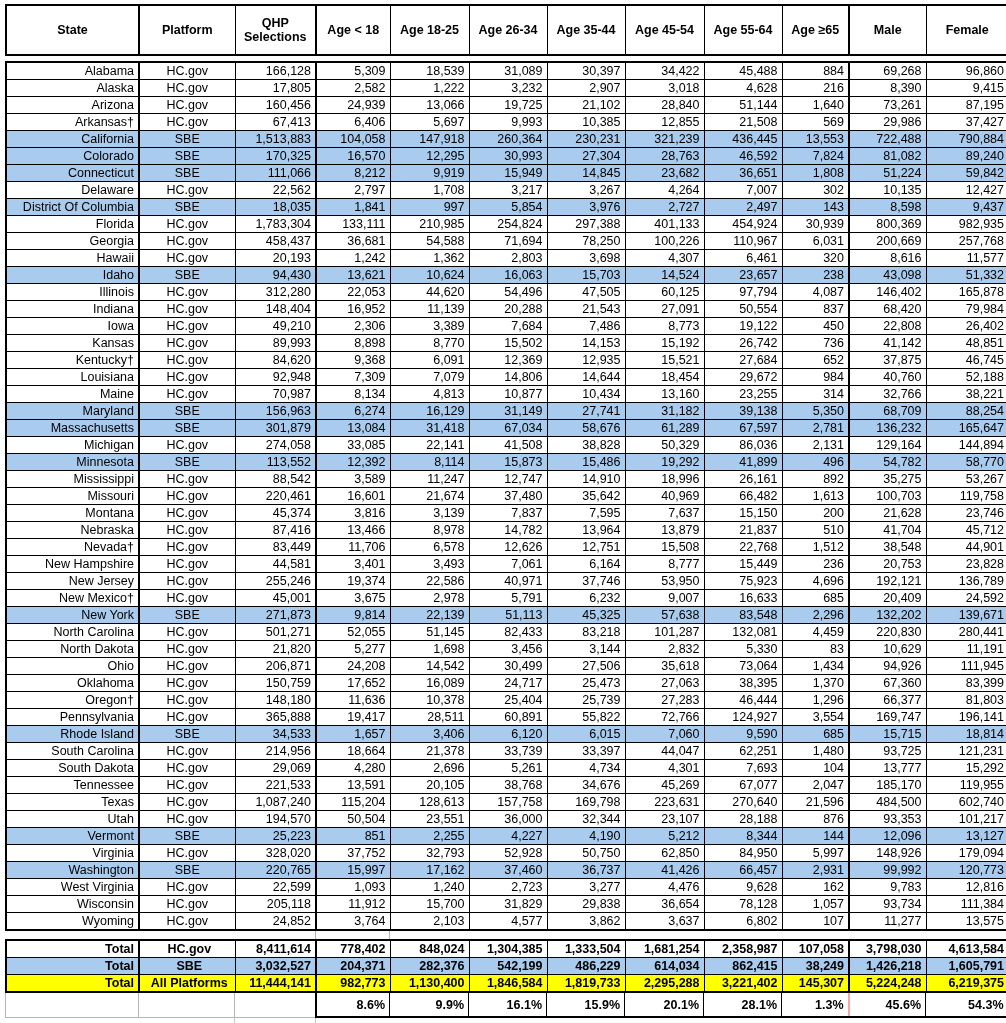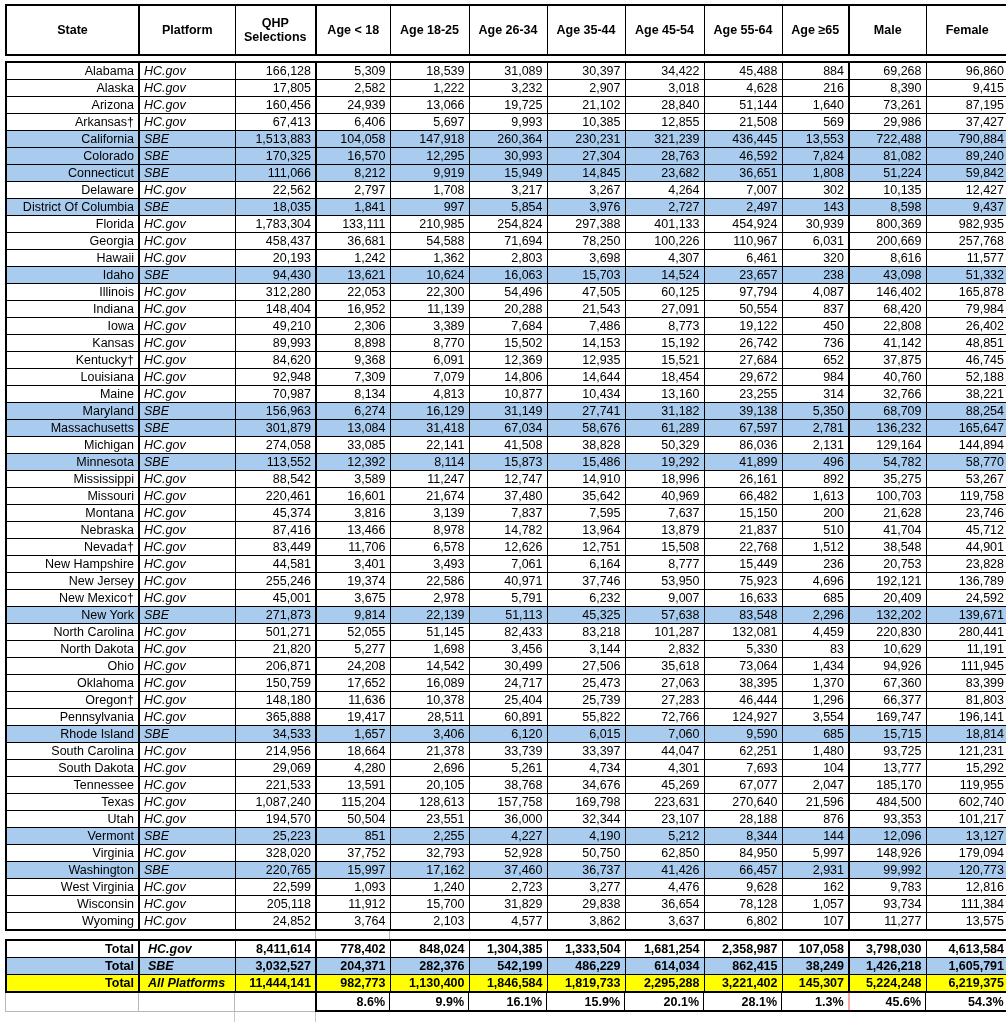--- a/index.html
+++ b/index.html
@@ -22,36 +22,36 @@
 
   
   .sep{border-right:2px solid #000 !important;}
 
   .gap{height:5px;}
 
   
   .data-tbl{border:2px solid #000;}
   .data-tbl td{border:1px solid #000;height:16.2px;line-height:16px;}
   .col-state{text-align:right;}
-  .col-platform{font-style:italic;}
+  .col-platform{text-align:center;}
   .num{text-align:right;}
   tr.hl td{background:var(--hl,#A9CBEE);}
 
   
   .spacer{height:8px;position:relative;}
   .spacer .vline{position:absolute;top:0;bottom:0;width:1px;background:#b7b7b7;}
 
   
   .totals-tbl{border:2px solid #000;}
   .totals-tbl td{border:1px solid #000;height:16.6px;line-height:16px;font-weight:bold;padding-left:8px;}
   tr.total-sbe td{background:var(--hl,#A9CBEE);}
   tr.total-all td{background:var(--yl,#FFFF00);}
 
   
-  .percent-tbl td{height:18px;line-height:16px;}
+  .percent-tbl td{height:24px;line-height:16px;}
   .percent-tbl td.ghost{border:1px solid #b7b7b7;border-top:0;}
   .percent-tbl td.pct{
     border:1px solid #000;border-top:0;border-bottom:2px solid #000;
     font-weight:bold;text-align:right;
   }
   .percent-tbl td.pgl{border-left:2px solid #000;}
   .percent-tbl td.pgr{border-right:2px solid #fca5a5;}
 
   .tail{height:10px;position:relative;}
   .tail .vline{position:absolute;top:0;bottom:0;width:1px;background:#c9c9c9;}
@@ -292,21 +292,21 @@
           <td class="num">23,657</td>
           <td class="num sep">238</td>
           <td class="num">43,098</td>
           <td class="num">51,332</td>
         </tr>
         <tr>
           <td class="col-state sep">Illinois</td>
           <td class="col-platform">HC.gov</td>
           <td class="num sep">312,280</td>
           <td class="num">22,053</td>
-          <td class="num">22,300</td>
+          <td class="num">44,620</td>
           <td class="num">54,496</td>
           <td class="num">47,505</td>
           <td class="num">60,125</td>
           <td class="num">97,794</td>
           <td class="num sep">4,087</td>
           <td class="num">146,402</td>
           <td class="num">165,878</td>
         </tr>
         <tr>
           <td class="col-state sep">Indiana</td>

